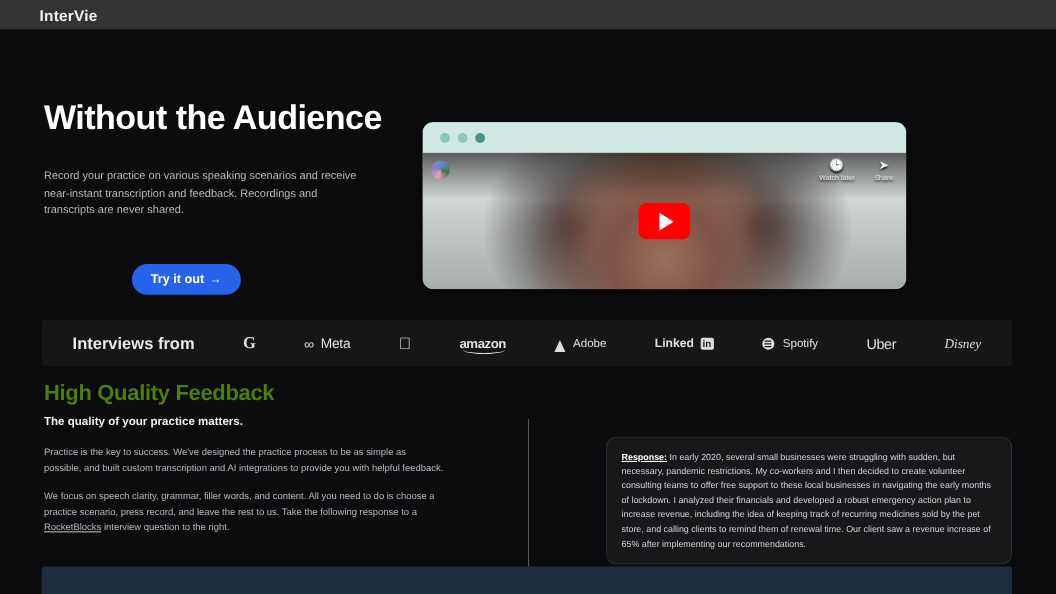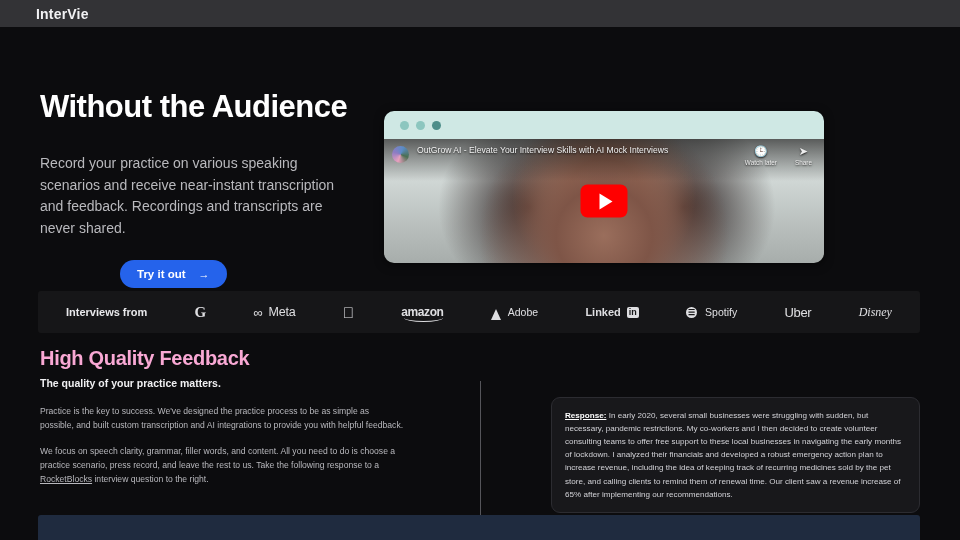--- a/index.html
+++ b/index.html
@@ -29,24 +29,24 @@
 
   
   .hero{ position:absolute; left:0; top:0; width:960px; height:240px; }
   .hero-left{ position:absolute; left:40px; top:38px; width:330px; }
   h1.hero-line{
     font-size:31px; line-height:1.0; font-weight:bold; color:#ffffff;
     letter-spacing:-.5px; white-space:nowrap;
   }
   h1.hero-line.second{ margin-top:26px; }
   .hero-sub{
-    margin-top:31px; font-size:14px; line-height:1.55; color:#b9b9bd; width:296px;
+    margin-top:31px; font-size:10px; line-height:1.55; color:#b9b9bd; width:296px;
   }
   .cta{
-    margin-top:20px; display:inline-flex; align-items:flex-start; gap:13px;
+    margin-top:40px; display:inline-flex; align-items:flex-start; gap:5px;
     background:#2563eb; color:#fff; border:none; border-radius:20px;
     padding:8px 17px; font-size:11.5px; font-weight:bold;
     font-family:"Liberation Sans", sans-serif; cursor:pointer;
     margin-left:80px;
   }
   .cta .arrow{ font-size:11px; }
 
   
   .video-card{
     position:absolute; left:384px; top:84px; width:440px; height:152px;
@@ -95,21 +95,21 @@
     margin-left:3px;
   }
 
   
   .logos{
     position:absolute; left:38px; top:264px; width:882px; height:42px;
     background:#161618; border-radius:3px;
     display:flex; align-items:center; justify-content:space-between;
     padding:0 28px;
   }
-  .logos-label{ font-size:11px; font-weight:bold; color:#e9e9ec; }
+  .logos-label{ font-size:15px; font-weight:bold; color:#e9e9ec; }
   .logo{ color:#e9e9ec; display:flex; align-items:center; gap:4px; opacity:.95; }
   .logo-g{ font-size:15px; font-weight:bold; font-family:"Liberation Serif", serif; }
   .logo-meta{ font-size:12.5px; letter-spacing:-.2px; }
   .logo-meta .inf{ font-size:13px; margin-right:2px; }
   .logo-apple{ font-size:15px; line-height:15px; }
   .logo-amazon{ font-size:12px; font-weight:bold; letter-spacing:-.4px; position:relative; }
   .logo-amazon .smile{
     position:absolute; left:3px; right:1px; bottom:-3px; height:5px;
     border-bottom:1.4px solid #e9e9ec; border-radius:0 0 60% 60%/0 0 100% 100%;
   }
@@ -129,21 +129,21 @@
     display:inline-block; width:11px; height:11px; border-radius:50%;
     background:#e9e9ec; color:#161618; font-size:8px; line-height:11px;
     text-align:center; margin-right:4px; font-weight:bold;
   }
   .logo-uber{ font-size:13px; letter-spacing:-.3px; }
   .logo-disney{ font-size:12px; font-family:"Liberation Serif", serif; font-style:italic; }
 
   
   .feedback{ position:absolute; left:0; top:320px; width:960px; height:160px; }
   .fb-left{ position:absolute; left:40px; top:0; width:380px; }
-  h2.fb-title{ font-size:20px; font-weight:bold; color:#f9a8d4; letter-spacing:-.3px; }
+  h2.fb-title{ font-size:20px; font-weight:bold; color:#4d7c0f; letter-spacing:-.3px; }
   .fb-sub{ margin-top:7px; font-size:10.5px; font-weight:bold; color:#f0f0f2; }
   .fb-p{ margin-top:16px; font-size:8.6px; line-height:1.62; color:#b8b8bd; width:364px; }
   .fb-p.second{ margin-top:12px; }
   .fb-link{ color:#b8b8bd; text-decoration:underline; cursor:pointer; }
 
   .divider{
     position:absolute; left:480px; top:34px; width:1px; height:146px; background:#55555a;
   }
 
   .fb-right{ position:absolute; left:551px; top:38px; width:369px; }
@@ -188,21 +188,20 @@
 
     <div class="video-card">
       <div class="video-chrome">
         <span class="dot d1"></span>
         <span class="dot d2"></span>
         <span class="dot d3"></span>
       </div>
       <div class="video-body">
         <div class="video-top">
           <span class="vt-avatar"></span>
-          <span class="vt-title">OutGrow AI - Elevate Your Interview Skills with AI Mock Interviews</span>
           <div class="vt-actions">
             <div class="vt-act">
               <span class="gly">🕒</span>
               <span class="lbl">Watch later</span>
             </div>
             <div class="vt-act">
               <span class="gly">➤</span>
               <span class="lbl">Share</span>
             </div>
           </div>

